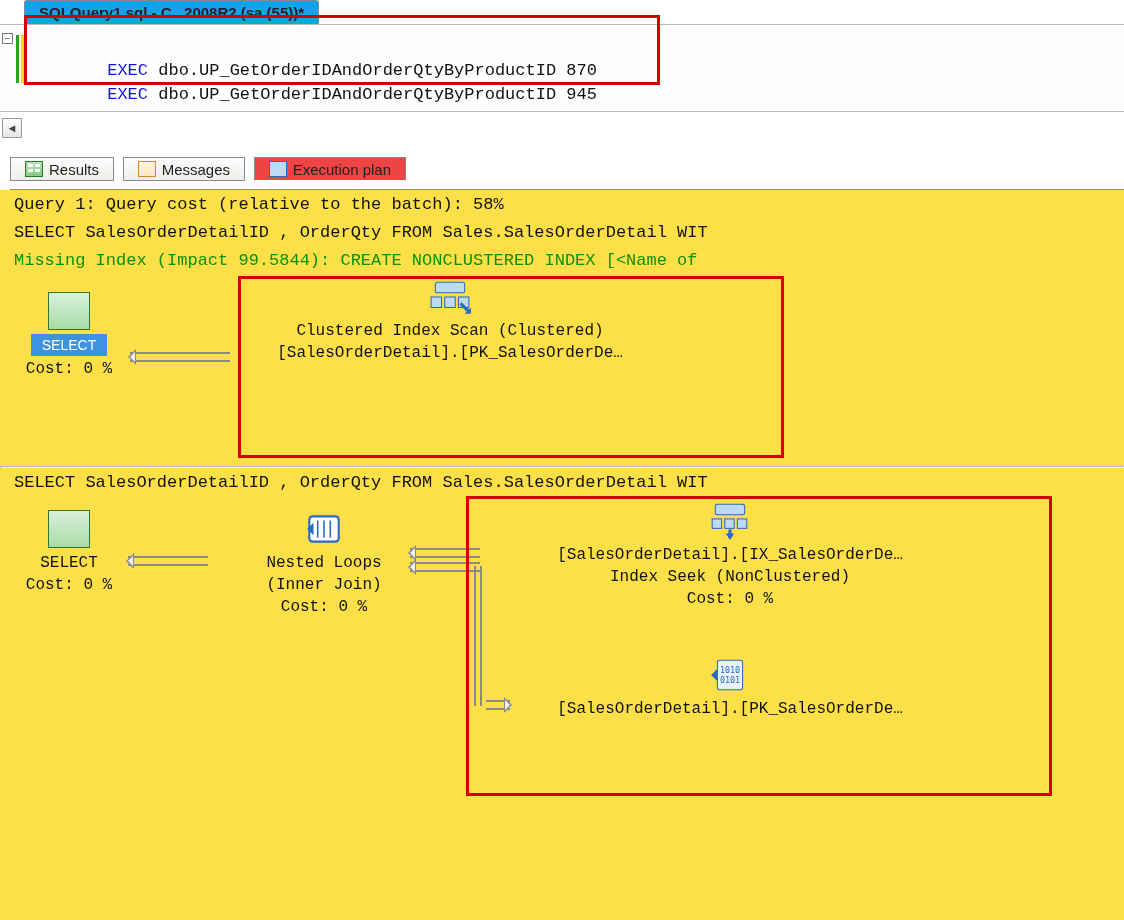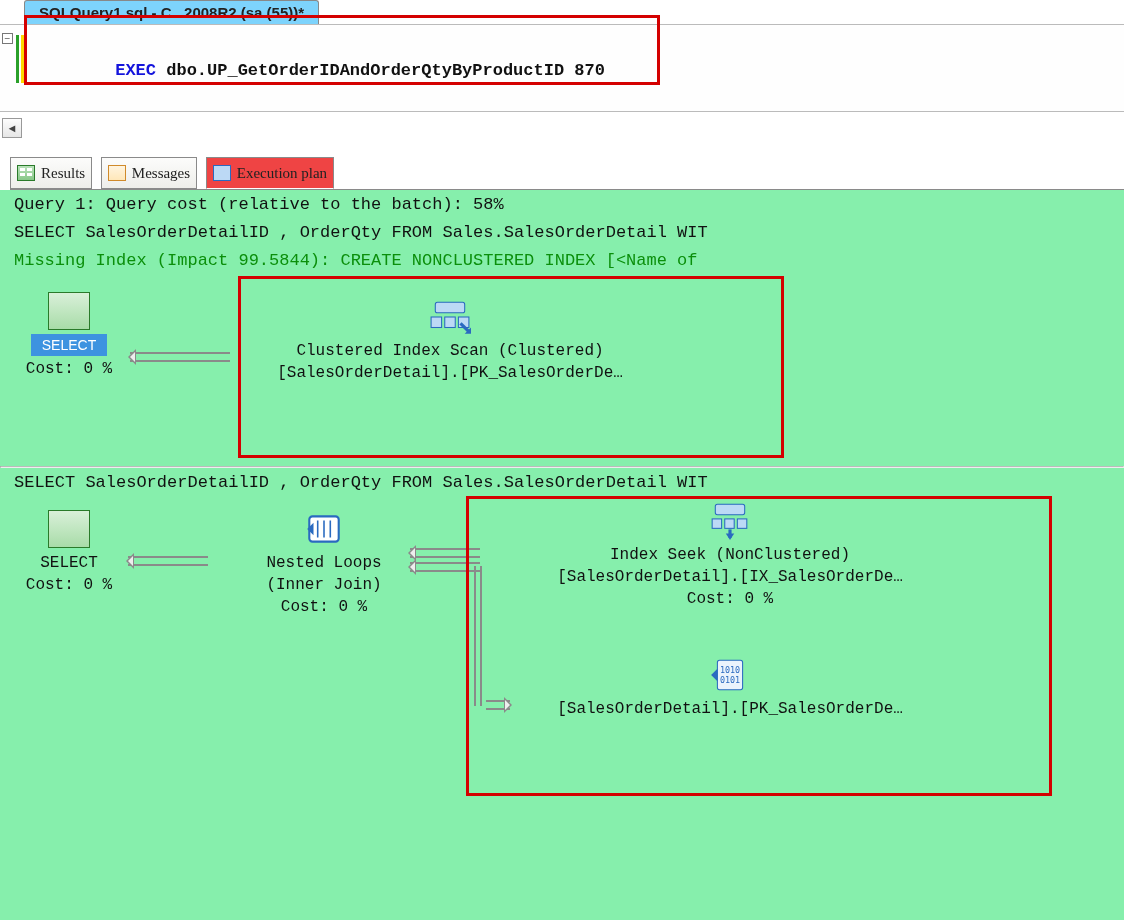--- a/index.html
+++ b/index.html
@@ -10,21 +10,21 @@
     font-size: 16px;
     background: #fff;
     overflow: hidden;
     position: relative;
   }
   .doc-tab {
     position: absolute;
     top: 0;
     left: 24px;
     padding: 3px 14px 12px 14px;
-    background: #7dd3fc;
+    background: #0ea5e9;
     border: 1px solid #888;
     border-bottom: none;
     border-radius: 3px 3px 0 0;
     font-family: Tahoma, Arial, sans-serif;
     font-size: 15px;
     font-weight: bold;
     color: #222;
   }
   .editor-wrap {
     position: absolute;
@@ -63,21 +63,21 @@
     left: 2px; top: 8px;
     width: 11px; height: 11px;
     border: 1px solid #777;
     background: #fff;
     font-size: 10px;
     text-align: center;
     line-height: 9px;
     color: #555;
     font-family: Arial, sans-serif;
   }
-  .code-line { position: absolute; left: 40px; font-weight: bold; }
+  .code-line { position: absolute; left: 32px; }
   .kw { color: #1414dc; }
   .plain { color: #111; }
   .scroll-left {
     position: absolute;
     top: 118px;
     left: 2px;
     width: 20px; height: 20px;
     border: 1px solid #999;
     background: linear-gradient(#fdfdfd,#e6e6e6);
     display: flex; align-items: center; justify-content: center;
@@ -88,45 +88,45 @@
     position: absolute;
     top: 154px;
     left: 10px; right: 0;
     height: 36px;
     border-bottom: 1px solid #8a8a8a;
   }
   .result-tab {
     display: inline-flex;
     align-items: center;
     gap: 6px;
-    height: 32px;
-    padding: 0 6px;
+    height: 24px;
+    padding: 0 14px;
     border: 1px solid #8a8a8a;
     margin-right: -1px;
     background: linear-gradient(#fcfcfb,#eeeeea);
-    font-family: Liberation Serif, serif;
+    font-family: Liberation Sans, sans-serif;
     font-size: 15px;
     color: #222;
     position: relative;
     top: 3px;
   }
   .result-tab.active {
     background: #ef4444;
     border-bottom: 1px solid #fff;
     z-index: 2;
   }
   .tab-icon {
     width: 18px; height: 16px;
     display: inline-block;
   }
   .plan-area {
     position: absolute;
     top: 190px; left: 0; right: 0;
     bottom: 0;
-    background: #86efac;
+    background: #fde047;
     font-size: 17px;
     color: #111;
     overflow: hidden;
   }
   .q-header { padding: 2px 14px 0 14px; white-space: nowrap; line-height: 26px; }
   .green-text { color: #0b8f0b; }
   .plan-canvas {
     position: relative;
     height: 190px;
     margin-bottom: 2px;
@@ -214,20 +214,23 @@
 
 <div class="doc-tab">SQLQuery1.sql - C...2008R2 (sa (55))*</div>
 
 <div class="editor-wrap">
   <div class="outline-box">−</div>
   <div class="gutter"></div>
   <div class="editor-area">
     <div class="code-line" style="top:4px;">
       <span class="kw">EXEC</span><span class="plain"> dbo.UP_GetOrderIDAndOrderQtyByProductID 870</span>
     </div>
+    <div class="code-line" style="top:28px;">
+      <span class="kw">EXEC</span><span class="plain"> dbo.UP_GetOrderIDAndOrderQtyByProductID 945</span>
+    </div>
   </div>
   <div class="editor-redbox"></div>
 </div>
 
 <div class="scroll-left">◄</div>
 
 <div class="tabs-row">
   <div class="result-tab">
     <span class="tab-icon icon-results"></span>
     <span>Results</span>
@@ -251,21 +254,21 @@
   <div class="plan-canvas">
 
     <div class="node" style="left:24px; top:18px; width:90px;">
       <span class="ic icon-grid"></span>
       <div class="select-box">SELECT</div>
       <div>Cost: 0 %</div>
     </div>
 
     <div class="arrow-h" style="left:130px; top:78px; width:100px;"></div>
 
-    <div class="node" style="left:250px; top:24px; width:400px;text-align:center;">
+    <div class="node" style="left:250px; top:4px; width:400px;text-align:center;">
       <svg class="ic" viewBox="0 0 40 36">
         <rect x="6" y="4" width="28" height="10" rx="2" fill="#bcd9f5" stroke="#2a6ac0"></rect>
         <rect x="2" y="18" width="10" height="10" fill="#bcd9f5" stroke="#2a6ac0"></rect>
         <rect x="15" y="18" width="10" height="10" fill="#bcd9f5" stroke="#2a6ac0"></rect>
         <rect x="28" y="18" width="10" height="10" fill="#bcd9f5" stroke="#2a6ac0"></rect>
         <path d="M30 24 L38 32" stroke="#2a6ac0" stroke-width="3"></path>
         <path d="M34 34 L40 28 L40 34 Z" fill="#2a6ac0"></path>
       </svg>
       <div>Clustered Index Scan (Clustered)</div>
       <div>[SalesOrderDetail].[PK_SalesOrderDe…</div>
@@ -304,22 +307,22 @@
 
     <div class="node" style="left:520px; top:6px; width:420px;">
       <svg class="ic" viewBox="0 0 40 36">
         <rect x="6" y="2" width="28" height="10" rx="2" fill="#bcd9f5" stroke="#2a6ac0"></rect>
         <rect x="3" y="16" width="9" height="9" fill="#bcd9f5" stroke="#2a6ac0"></rect>
         <rect x="15" y="16" width="9" height="9" fill="#bcd9f5" stroke="#2a6ac0"></rect>
         <rect x="27" y="16" width="9" height="9" fill="#bcd9f5" stroke="#2a6ac0"></rect>
         <path d="M20 26 L20 34" stroke="#2a6ac0" stroke-width="3"></path>
         <path d="M16 30 L20 36 L24 30 Z" fill="#2a6ac0"></path>
       </svg>
+      <div>[SalesOrderDetail].[IX_SalesOrderDe…</div>
       <div>Index Seek (NonClustered)</div>
-      <div>[SalesOrderDetail].[IX_SalesOrderDe…</div>
       <div>Cost: 0 %</div>
     </div>
 
     <div class="node" style="left:520px; top:160px; width:420px;">
       <svg class="ic" viewBox="0 0 40 36">
         <rect x="8" y="4" width="24" height="28" rx="2" fill="#eaf3fc" stroke="#2a6ac0"></rect>
         <text x="20" y="16" text-anchor="middle" font-size="8" fill="#2a6ac0" font-family="monospace">1010</text>
         <text x="20" y="26" text-anchor="middle" font-size="8" fill="#2a6ac0" font-family="monospace">0101</text>
         <path d="M2 18 L8 12 L8 24 Z" fill="#2a6ac0"></path>
       </svg>

